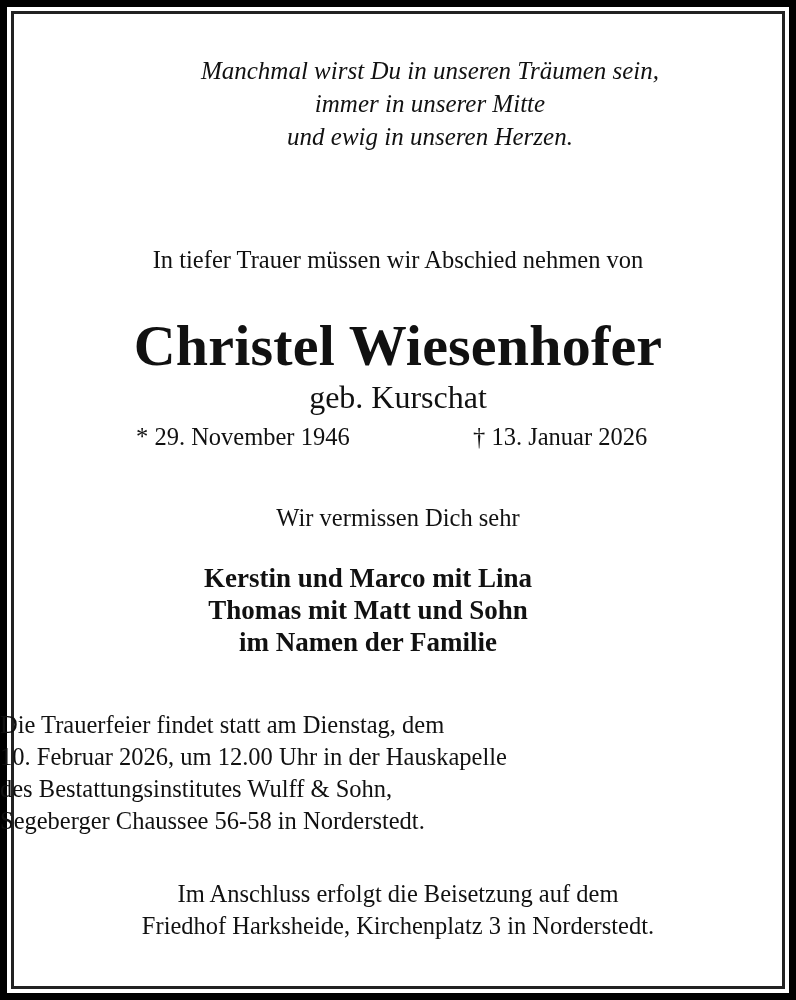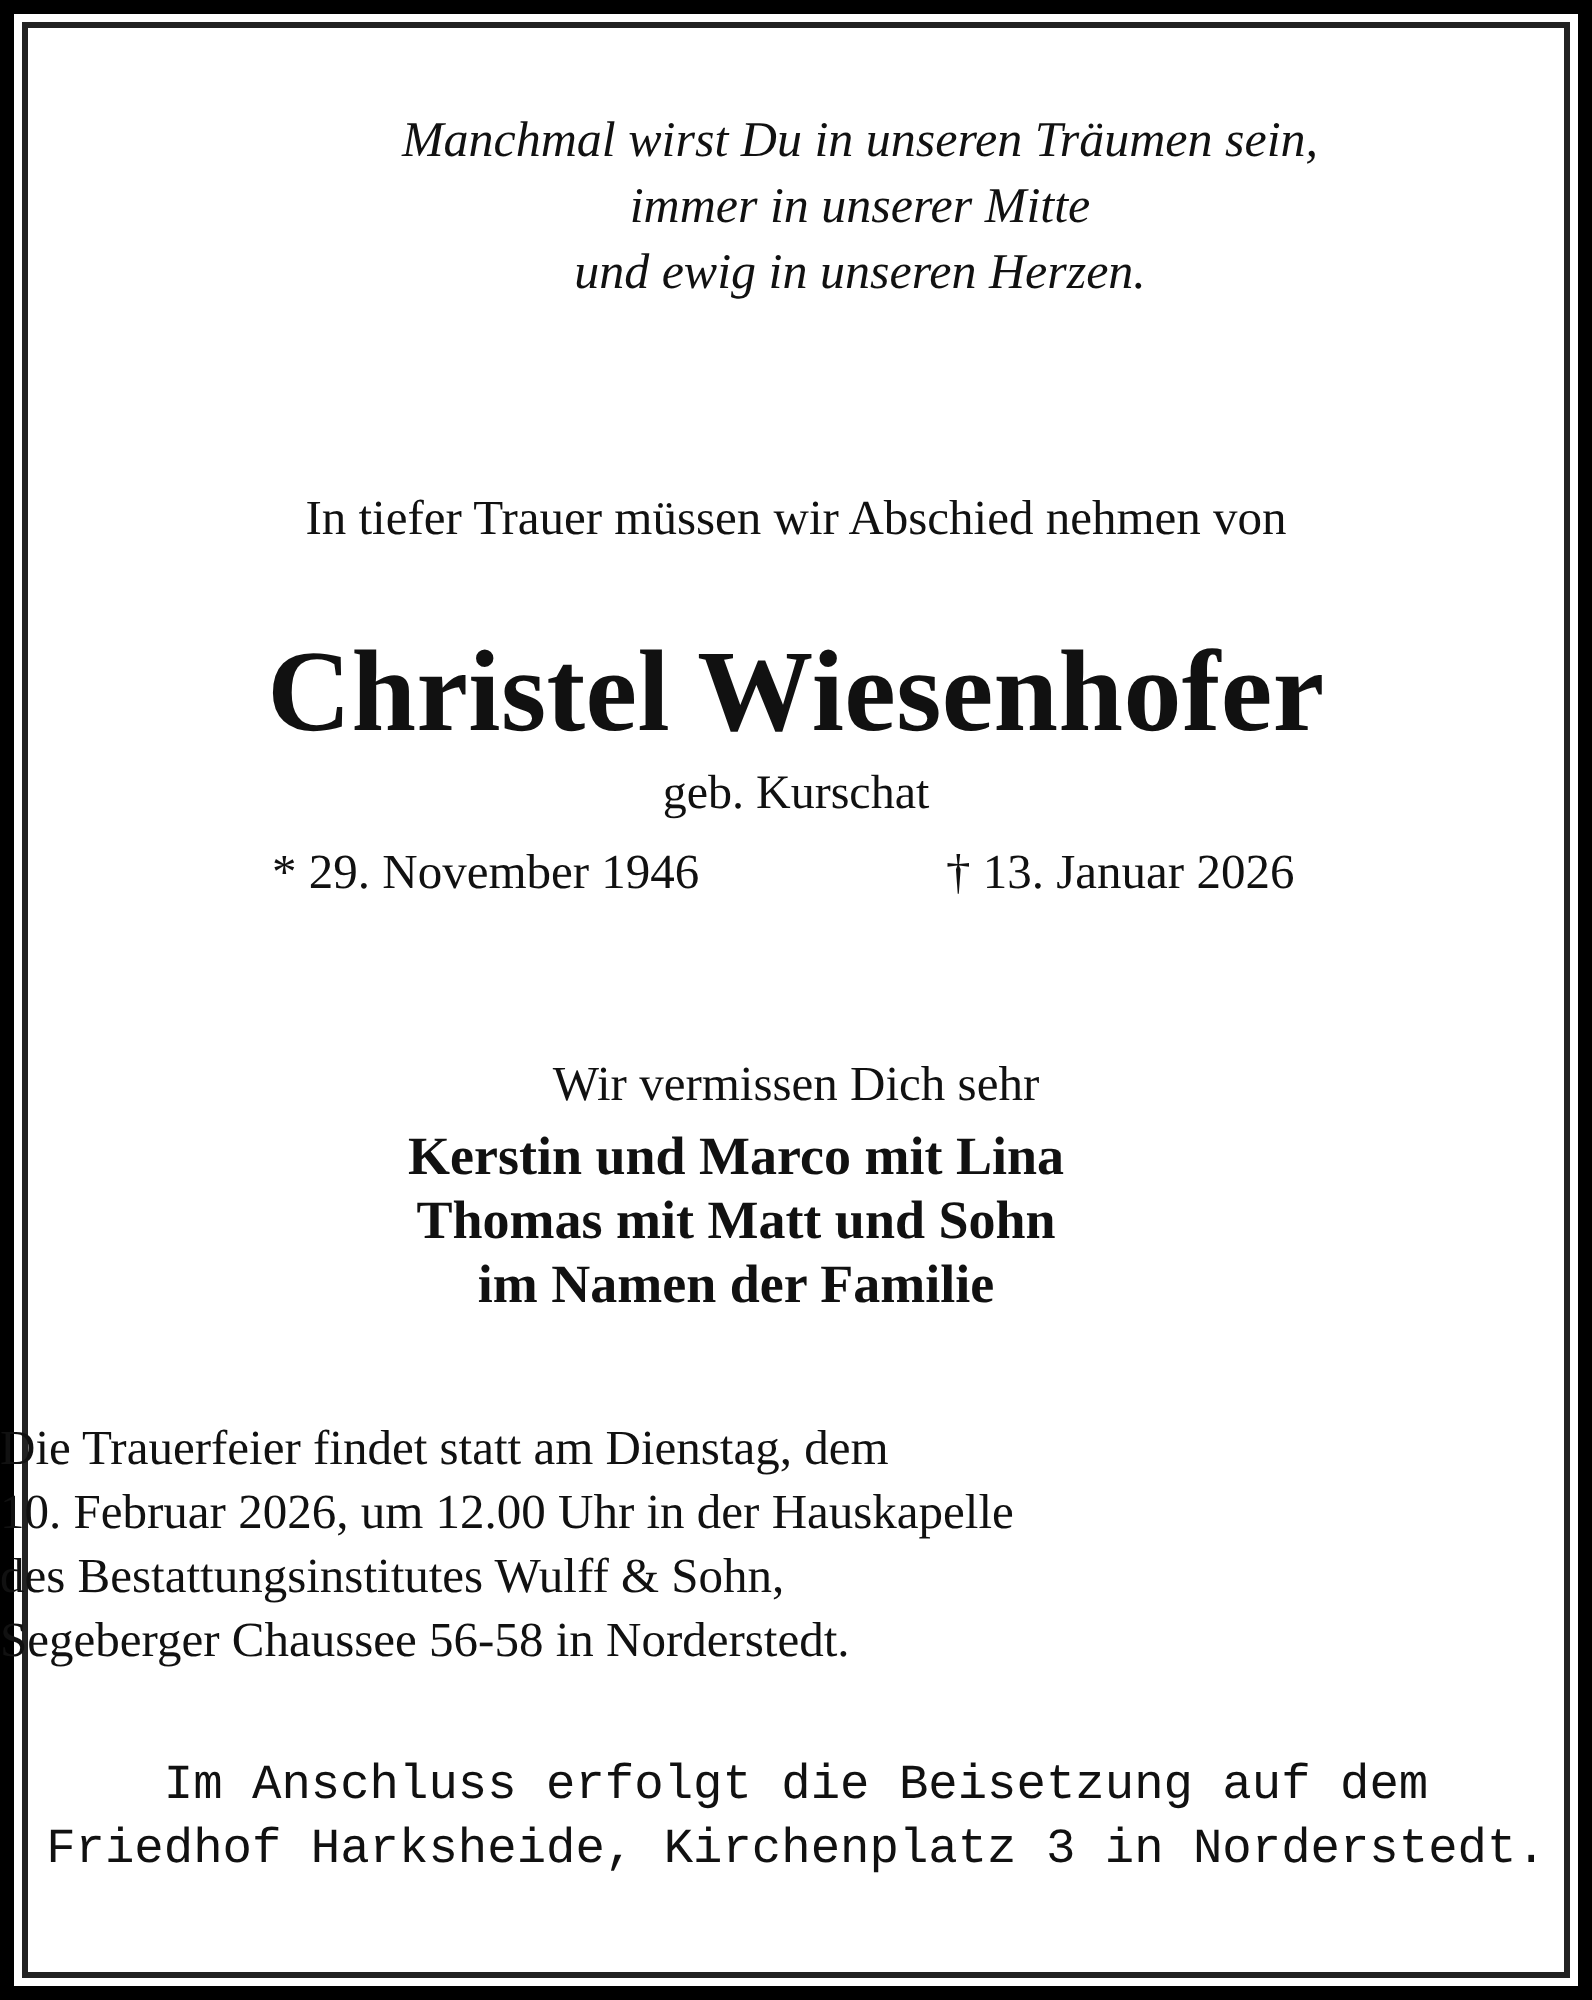--- a/index.html
+++ b/index.html
@@ -59,21 +59,21 @@
       top: 312px; left: 0; width: 796px;
       font-size: 58px;
       font-weight: bold;
       line-height: 68px;
       text-align: center;
       letter-spacing: 0.2px;
     }
     .maiden {
       position: absolute;
       top: 382px; left: 0; width: 796px;
-      font-size: 24px;
+      font-size: 32px;
       line-height: 30px;
       text-align: center;
     }
     .dates {
       position: absolute;
       top: 421px; left: 0; width: 796px;
       font-size: 24.5px;
       line-height: 32px;
     }
     .date-birth {
@@ -81,21 +81,21 @@
       left: 136px;
       white-space: nowrap;
     }
     .date-death {
       position: absolute;
       left: 473px;
       white-space: nowrap;
     }
     .miss {
       position: absolute;
-      top: 528px; left: 0; width: 796px;
+      top: 503px; left: 0; width: 796px;
       font-size: 24.5px;
       line-height: 30px;
       text-align: center;
     }
     .family {
       position: absolute;
       top: 562px; left: 0; width: 736px;
       font-size: 27px;
       font-weight: bold;
       line-height: 32px;
@@ -107,21 +107,20 @@
       font-size: 24.5px;
       line-height: 32px;
       text-align: left;
     }
     .burial {
       position: absolute;
       top: 878px; left: 0; width: 796px;
       font-size: 24.5px;
       line-height: 32px;
       text-align: center;
-      font-family: Liberation Mono, monospace;
     }
   </style>
 </head>
 <body>
 
 <div class="outer-frame"></div>
 <div class="inner-frame"></div>
 
 <div class="content">
 

